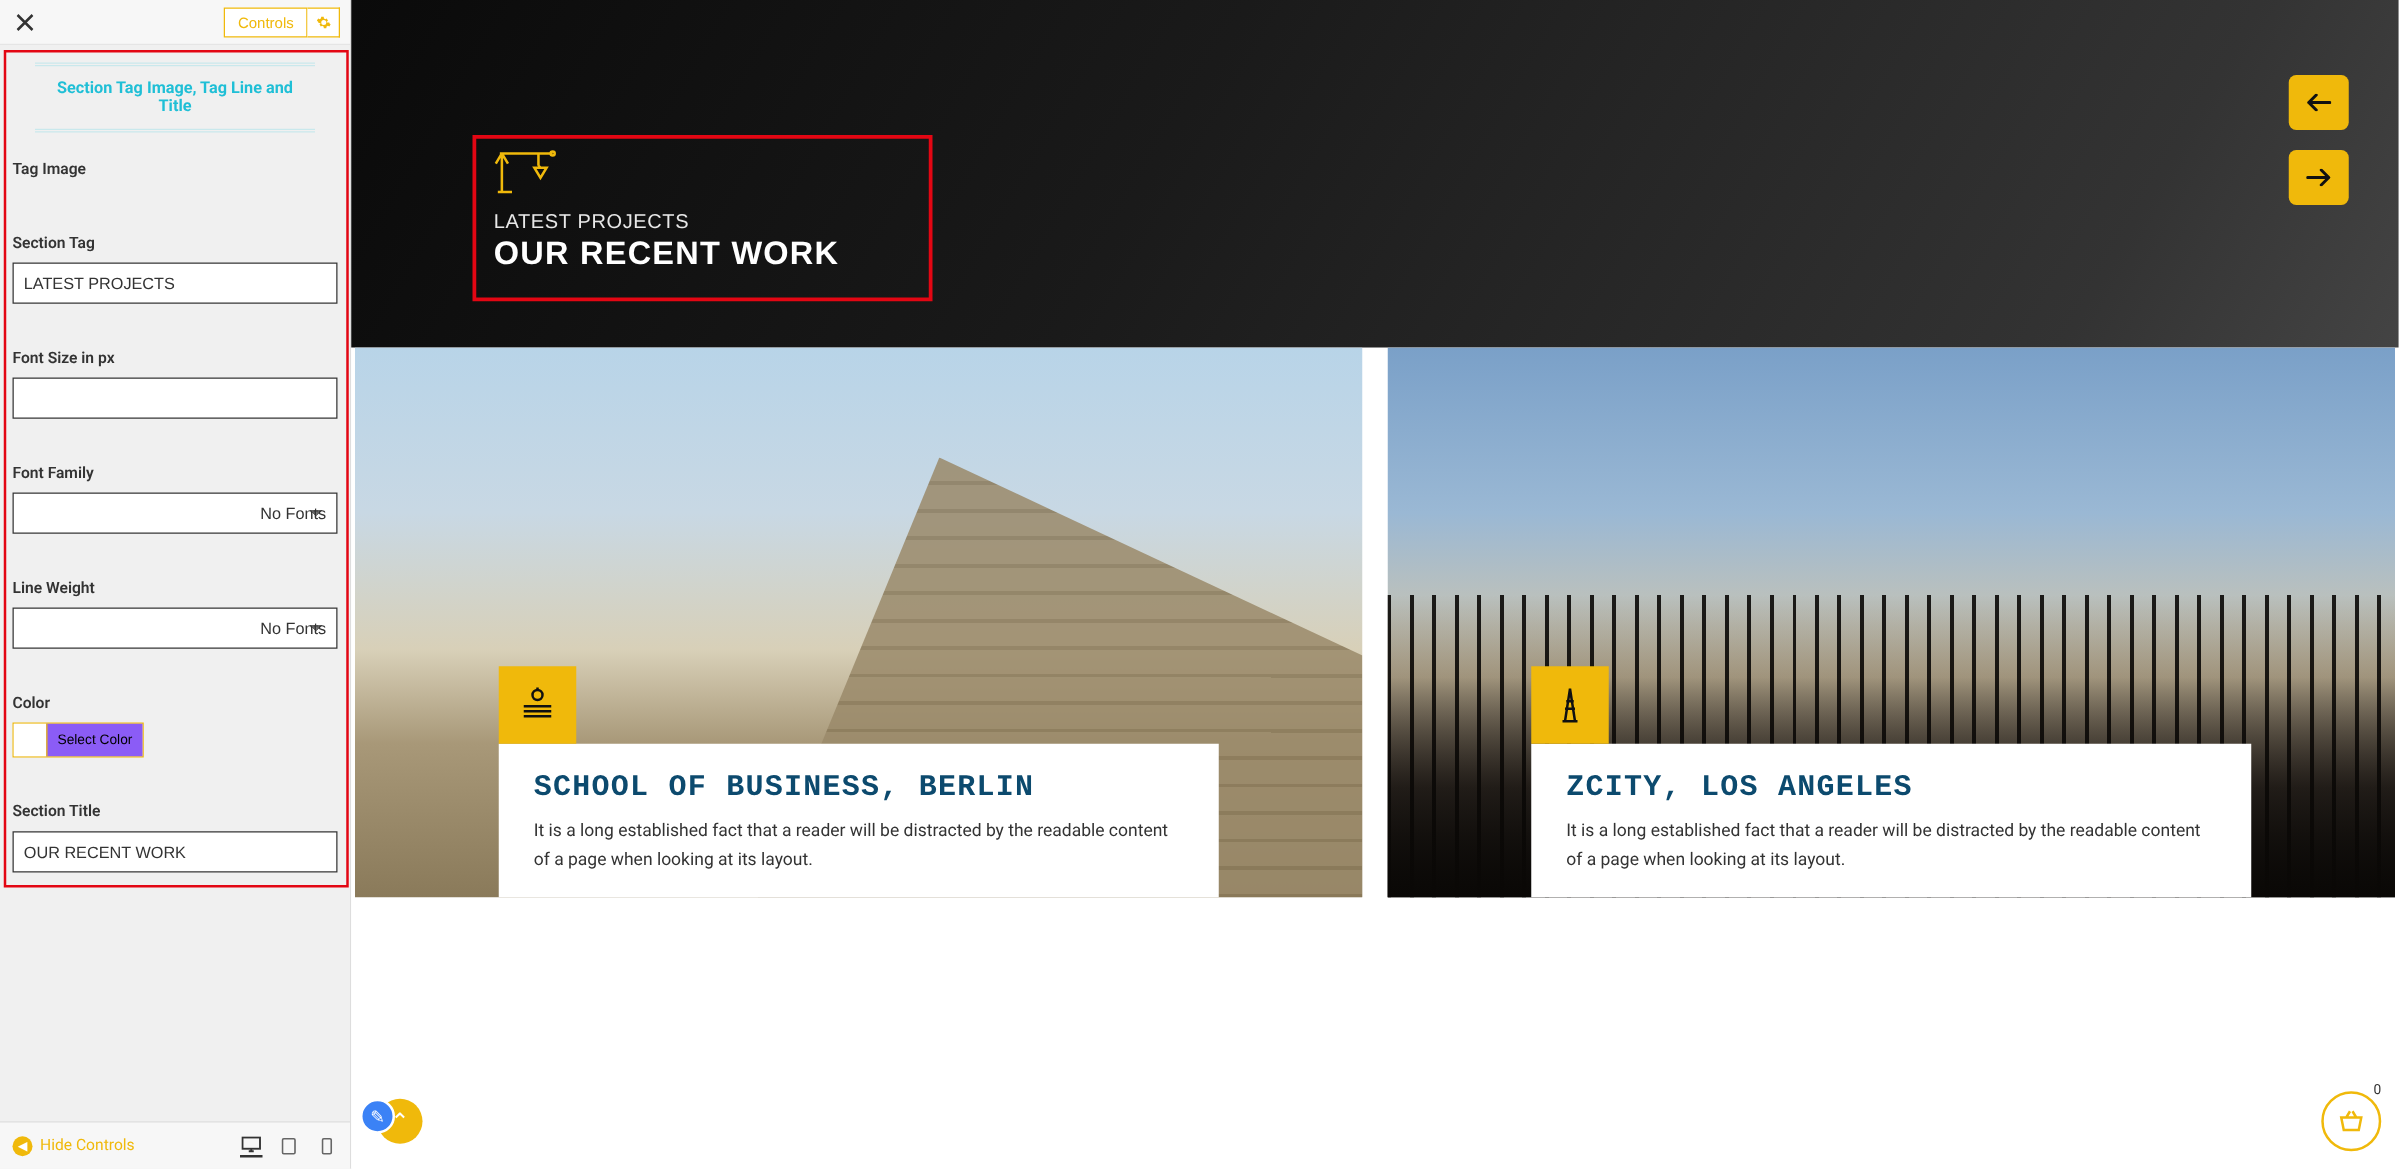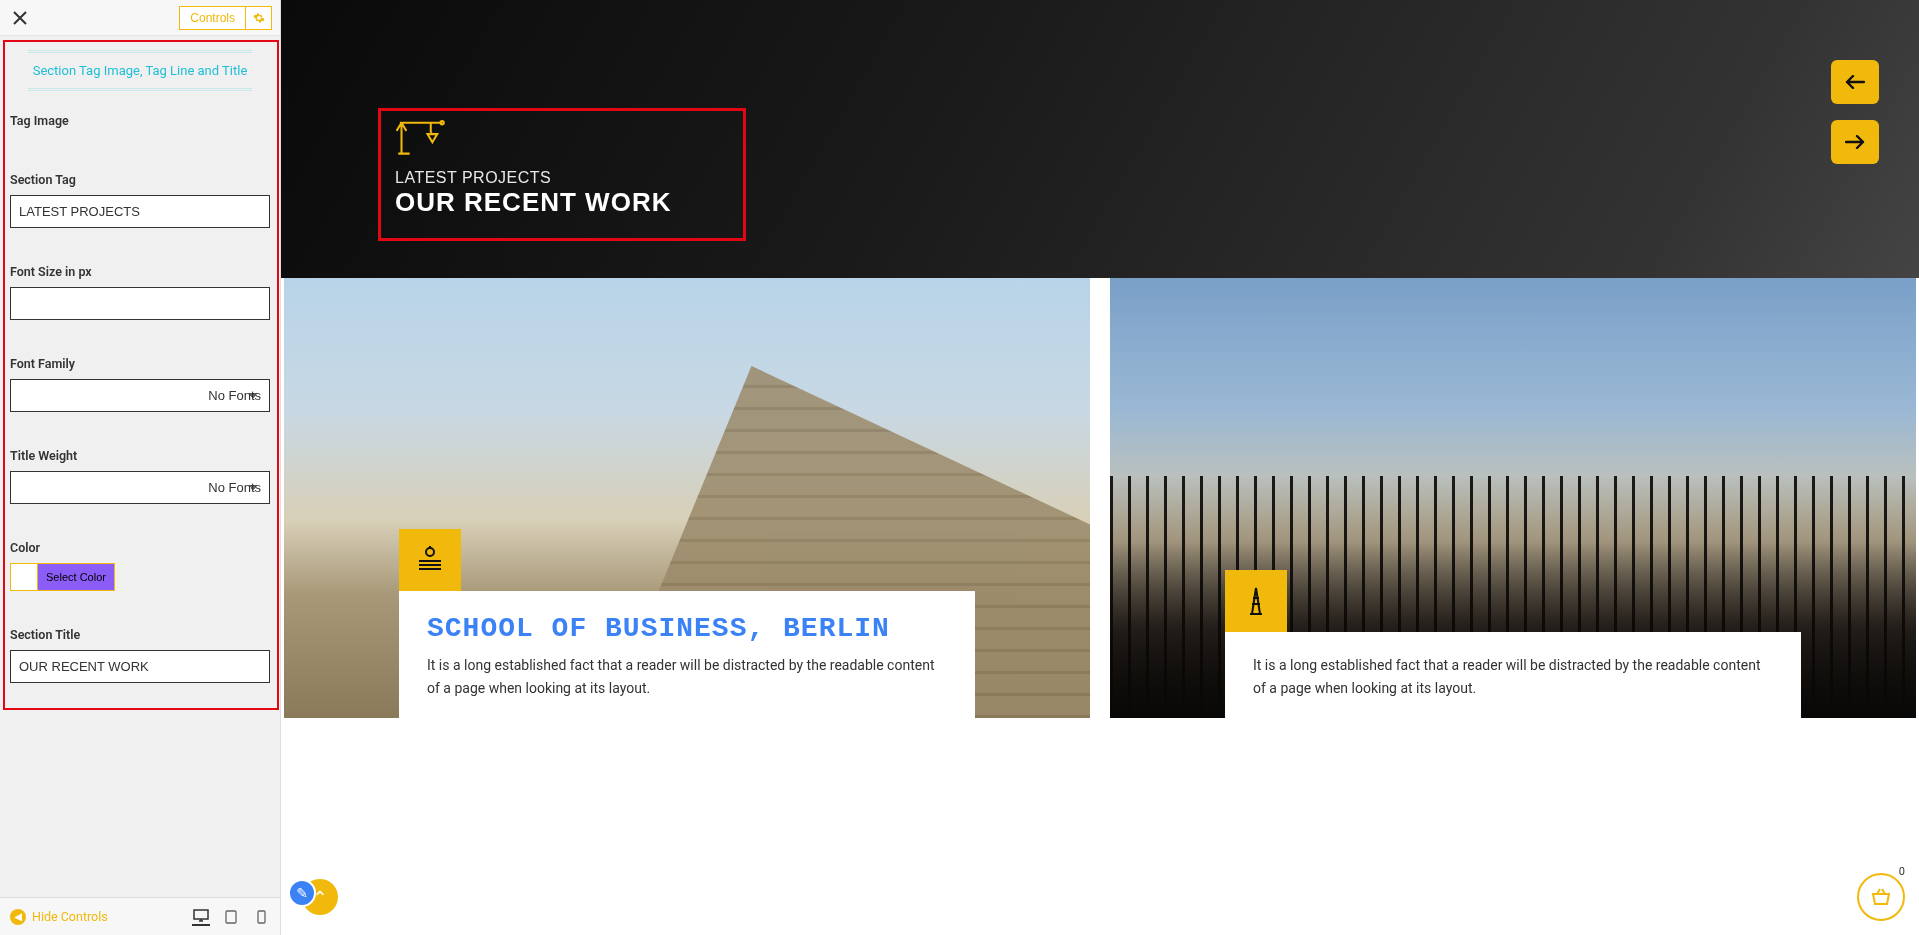--- a/index.html
+++ b/index.html
@@ -78,21 +78,21 @@
 }
 .section-header-wrap {
   border-top: 1px solid #c9e8ec;
   border-bottom: 1px solid #c9e8ec;
   padding: 1px 0;
   margin: 14px 28px;
 }
 .section-header-inner {
   color: #1fbfd6;
   font-size: 13px;
-  font-weight: 400;
+  font-weight: 700;
   text-align: center;
   padding: 10px 4px;
   border-top: 1px solid #c9e8ec;
   border-bottom: 1px solid #c9e8ec;
 }
 
 .control-block {
   padding: 8px 10px 0;
 }
 
@@ -313,24 +313,24 @@
   width: 62px;
   height: 62px;
   background: #f0b90b;
   display: flex;
   align-items: center;
   justify-content: center;
   font-size: 30px;
 }
 .project-title {
   font-family: "Courier New", monospace;
-  font-size: 28px;
+  font-size: 24px;
   font-weight: 700;
   letter-spacing: 1px;
-  color: #3b82f6;
+  color: #0c4a6e;
   margin-bottom: 10px;
 }
 .project-desc {
   font-size: 14px;
   color: #333;
   line-height: 1.65;
 }
 
 
 .edit-bubble {
@@ -431,21 +431,21 @@
     <div class="control-block">
       <div class="control-label">Font Family</div>
       <select class="select-input">
         <option>No Fonts</option>
       </select>
     </div>
 
     <div class="gap-v"></div>
 
     <div class="control-block">
-      <div class="control-label">Title Weight</div>
+      <div class="control-label">Line Weight</div>
       <select class="select-input">
         <option>No Fonts</option>
       </select>
     </div>
 
     <div class="gap-v"></div>
 
     <div class="control-block">
       <div class="control-label">Color</div>
       <div class="color-row">
@@ -534,20 +534,21 @@
     </div>
 
     <div class="project-card">
       <div class="project-img img2"></div>
       <div class="project-info">
         <div class="project-badge">
           <svg width="34" height="34" viewBox="0 0 34 34" stroke="#111" stroke-width="2" fill="none">
               <path d="M17 4 L13 30 M17 4 L21 30 M11 30 H23 M14 14 H20 M13 20 H21"></path>
             </svg>
         </div>
+        <div class="project-title">ZCITY, LOS ANGELES</div>
         <div class="project-desc">It is a long established fact that a reader will be distracted by the readable content of a page when looking at its layout.</div>
       </div>
     </div>
   </div>
 
 </div>
 
 <div class="edit-bubble">
   <div class="pencil">✎</div>
   <div class="chev">⌃</div>

